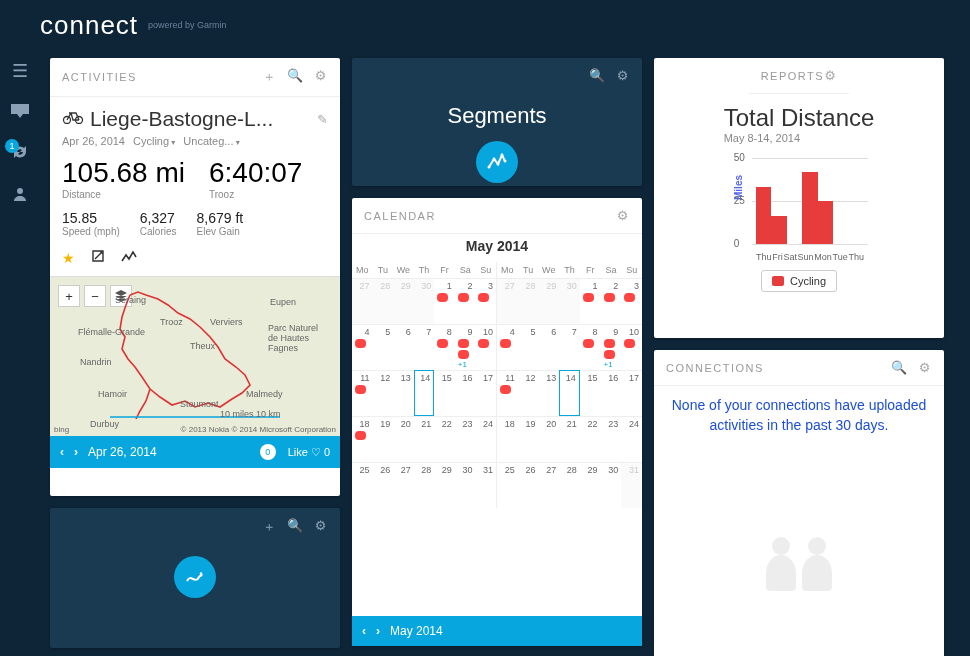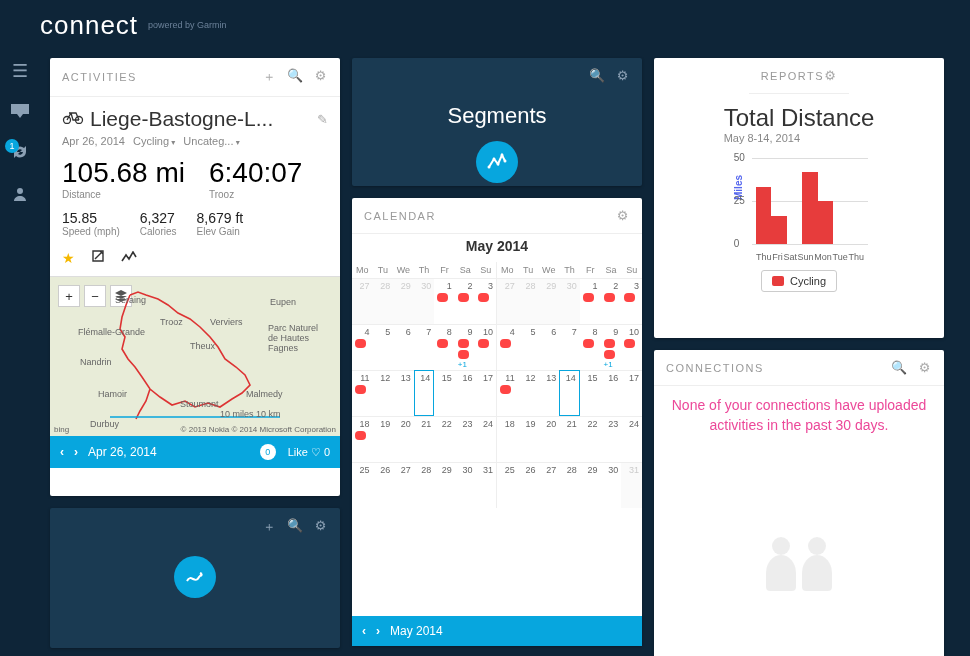--- a/index.html
+++ b/index.html
@@ -73,21 +73,21 @@
 .chart-ylabel { position: absolute; left: -26px; top: 30px; transform: rotate(-90deg); font-size: 10px; color: #56e; font-weight: bold; }
 .chart-ytick { position: absolute; left: -18px; font-size: 10px; color: #666; }
 .chart-grid { position: absolute; left: 0; right: 0; border-top: 1px solid #ddd; }
 .chart-bars { position: absolute; left: 4px; right: 4px; bottom: 18px; top: 6px; display: flex; align-items: flex-end; justify-content: space-around; }
 .bar { width: 16px; background: #e73c3c; }
 .chart-xlabels { position: absolute; left: 4px; right: 4px; bottom: 0; display: flex; justify-content: space-around; font-size: 9px; color: #666; }
 .legend { border: 1px solid #ccc; border-radius: 3px; padding: 4px 10px; font-size: 11px; margin: 8px auto 4px; display: flex; align-items: center; gap: 6px; width: fit-content; }
 .legend-sw { width: 12px; height: 10px; background: #e73c3c; border-radius: 2px; }
 
 
-.conn-msg { text-align: center; color: #ec4899; font-size: 14px; padding: 10px 16px; line-height: 1.4; }
+.conn-msg { text-align: center; color: #1d4ed8; font-size: 14px; padding: 10px 16px; line-height: 1.4; }
 .conn-sil { display: flex; justify-content: center; gap: 6px; margin-top: 110px; opacity: .25; }
 .sil { width: 30px; height: 36px; background: #bbb; border-radius: 50% 50% 4px 4px; position: relative; }
 .sil::before { content: ""; position: absolute; top: -18px; left: 6px; width: 18px; height: 18px; background: #bbb; border-radius: 50%; }
 
 .col { display: flex; flex-direction: column; gap: 12px; }
 .activities-card { height: 438px; }
 .courses-card { height: 140px; }
 .segments-card { height: 128px; }
 .calendar-card { height: 448px; }
 .reports-card { height: 280px; align-items: center; }

